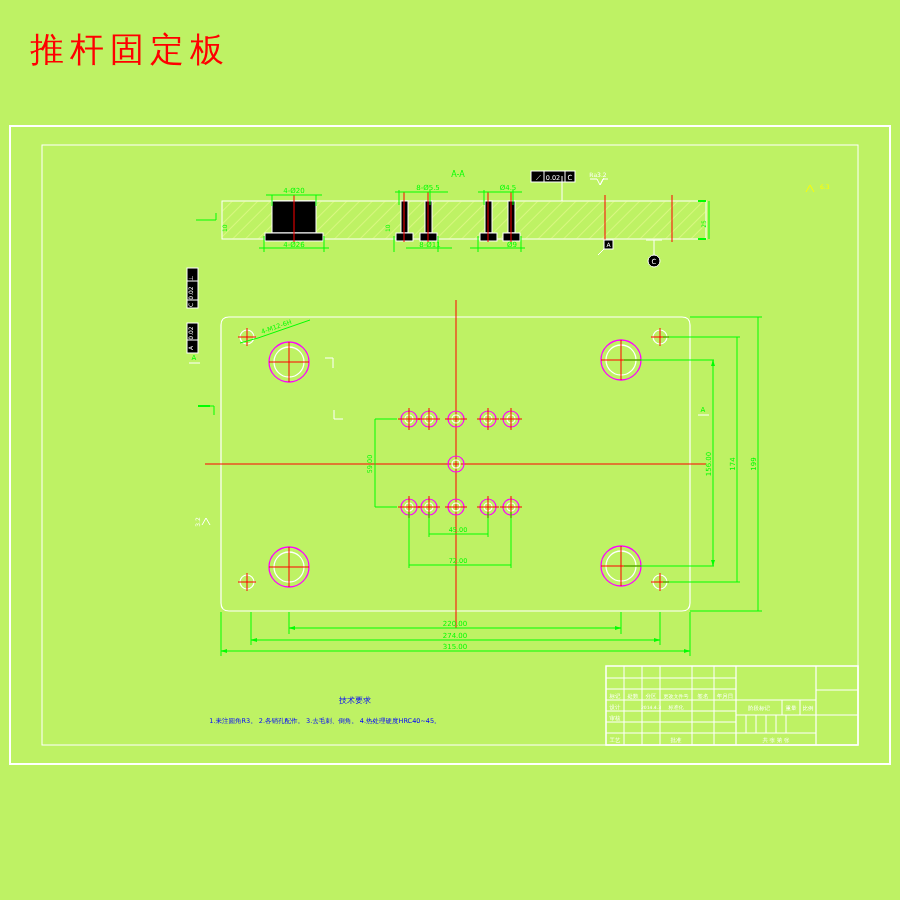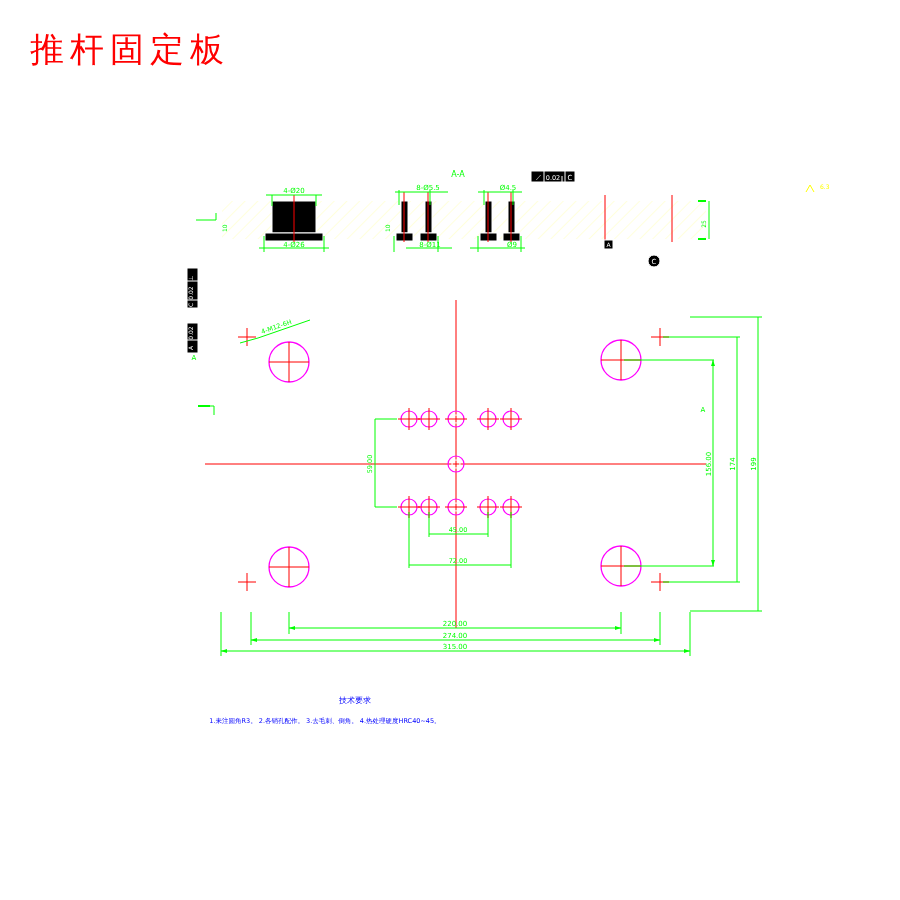--- a/index.html
+++ b/index.html
@@ -12,21 +12,21 @@
     height: 900px;
     overflow: hidden;
     font-family: "DejaVu Sans", "Liberation Sans", sans-serif;
     position: relative;
   }
   #cad-root {
     position: absolute;
     left: 0; top: 0;
     width: 900px;
     height: 900px;
-    background: #ffffff;
+    background: #bef264;
   }
   #page-title {
     position: absolute;
     left: 30px;
     top: 32px;
     color: #ff0000;
     font-size: 34px;
     letter-spacing: 6px;
     font-family: "DejaVu Sans", "Liberation Sans", sans-serif;
     white-space: nowrap;

